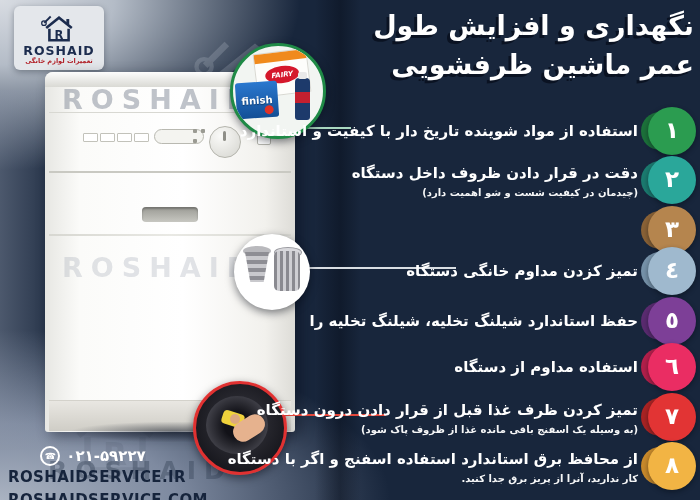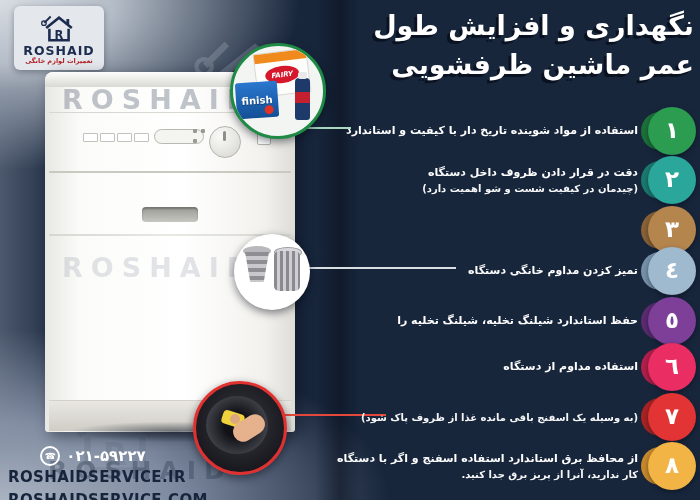--- a/index.html
+++ b/index.html
@@ -84,21 +84,21 @@
   
   .conn{position:absolute;height:2px;}
   
   .tip{position:absolute;right:4px;display:flex;flex-direction:row-reverse;align-items:center;gap:10px;transform:translateY(-50%);}
   .badge{position:relative;width:48px;height:48px;flex:0 0 48px;}
   .badge-shade{position:absolute;left:-7px;top:5px;width:38px;height:38px;border-radius:50%;}
   .badge-main{position:absolute;inset:0;border-radius:50%;display:flex;align-items:center;justify-content:center;
     box-shadow:0 2px 5px rgba(5,10,20,0.45);}
   .badge-num{color:#ffffff;font-size:23px;font-weight:800;line-height:1;transform:translateY(-1px);}
   .tip-text{direction:rtl;text-align:right;color:#ffffff;}
-  .tip-main{font-size:11px;font-weight:700;line-height:1.6;}
+  .tip-main{font-size:15px;font-weight:700;line-height:1.6;}
   .tip-sub{font-size:10px;font-weight:700;line-height:1.5;opacity:0.96;}
   
   .contact{position:absolute;left:8px;top:446px;width:170px;text-align:center;}
   .phone-row{display:flex;align-items:center;justify-content:center;gap:6px;color:#ffffff;font-weight:800;font-size:15px;}
   .phone-badge{width:16px;height:16px;border:2px solid #ffffff;border-radius:50%;display:flex;align-items:center;justify-content:center;
     font-size:9px;line-height:1;color:#fff;}
   .site{color:#16243c;font-size:15px;font-weight:800;letter-spacing:0.4px;line-height:1.5;}
 </style>
 </head>
 <body>
@@ -285,20 +285,21 @@
   </div>
 
   <div class="tip" style="top:417px">
     <div class="badge">
       <span class="badge-shade" style="background: rgb(169, 35, 35);"></span>
       <span class="badge-main" style="background: rgb(226, 52, 52);">
         <span class="badge-num">٧</span>
       </span>
     </div>
     <div class="tip-text">
+      <div class="tip-main">تمیز کردن ظرف غذا قبل از قرار دادن درون دستگاه</div>
       <div class="tip-sub">(به وسیله یک اسفنج باقی مانده غذا از ظروف پاک شود)</div>
     </div>
   </div>
 
   <div class="tip" style="top:466px">
     <div class="badge">
       <span class="badge-shade" style="background: rgb(200, 137, 43);"></span>
       <span class="badge-main" style="background: rgb(242, 180, 68);">
         <span class="badge-num">٨</span>
       </span>

